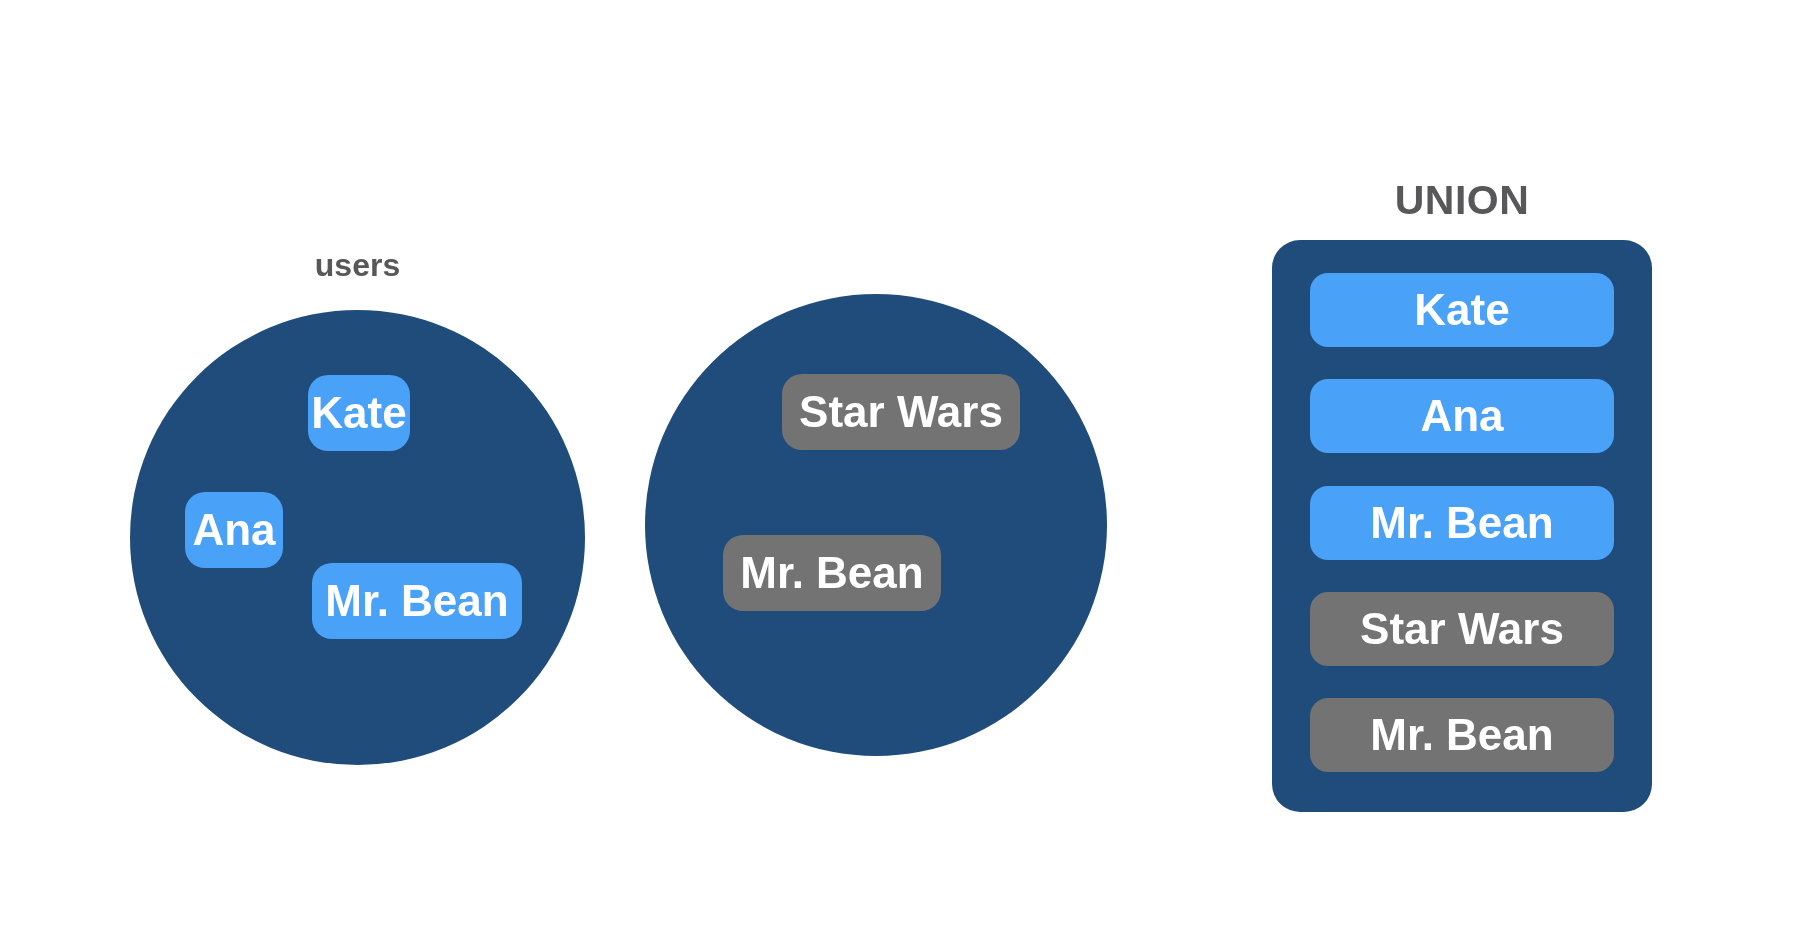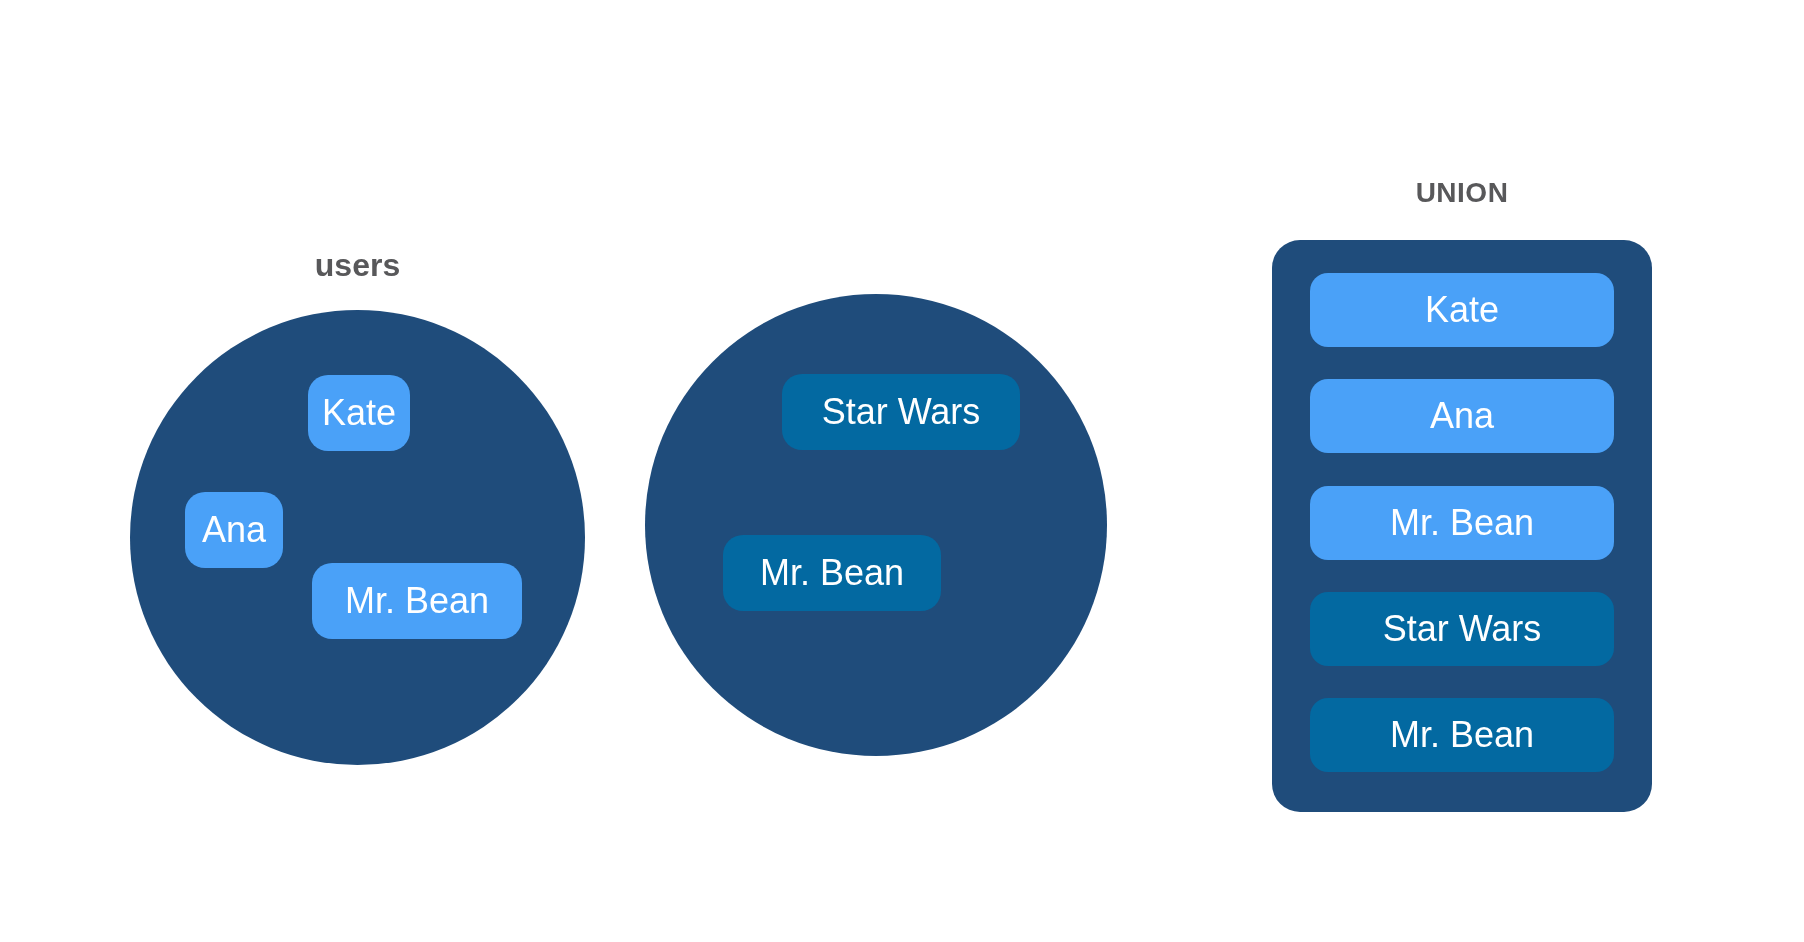--- a/index.html
+++ b/index.html
@@ -18,44 +18,44 @@
   .set-label {
     position: absolute;
     font-weight: bold;
     color: #58585a;
     text-align: center;
     font-size: 32px;
     line-height: 1.1;
   }
   .users-label  { left: 130px; top: 248px; width: 455px; }
   .movies-label { left: 645px; top: 232px; width: 462px; }
-  .union-label  { left: 1272px; top: 178px; width: 380px; font-size: 28px; letter-spacing: 0.5px; }
+  .union-label  { left: 1272px; top: 178px; width: 380px; font-size: 41px; letter-spacing: 0.5px; }
 
   .set-circle {
     position: absolute;
     border-radius: 50%;
     background: #1f4c7b;
   }
   .users-circle  { left: 130px; top: 310px; width: 455px; height: 455px; }
   .movies-circle { left: 645px; top: 294px; width: 462px; height: 462px; }
 
   .pill {
     display: flex;
     align-items: center;
     justify-content: center;
     color: #ffffff;
-    font-weight: normal;
-    font-size: 36px;
+    font-weight: bold;
+    font-size: 44px;
     border-radius: 20px;
     box-sizing: border-box;
     white-space: nowrap;
   }
   .pill.abs { position: absolute; }
   .pill.blue { background: #4aa1f8; }
-  .pill.teal { background: #0369a1; }
+  .pill.teal { background: #737373; }
 
   .pill-users-kate     { left: 308px; top: 375px; width: 102px; height: 76px; }
   .pill-users-ana      { left: 185px; top: 492px; width:  98px; height: 76px; }
   .pill-users-bean     { left: 312px; top: 563px; width: 210px; height: 76px; }
   .pill-movies-starwars{ left: 782px; top: 374px; width: 238px; height: 76px; }
   .pill-movies-bean    { left: 723px; top: 535px; width: 218px; height: 76px; }
 
   .union-panel {
     position: absolute;
     left: 1272px;

